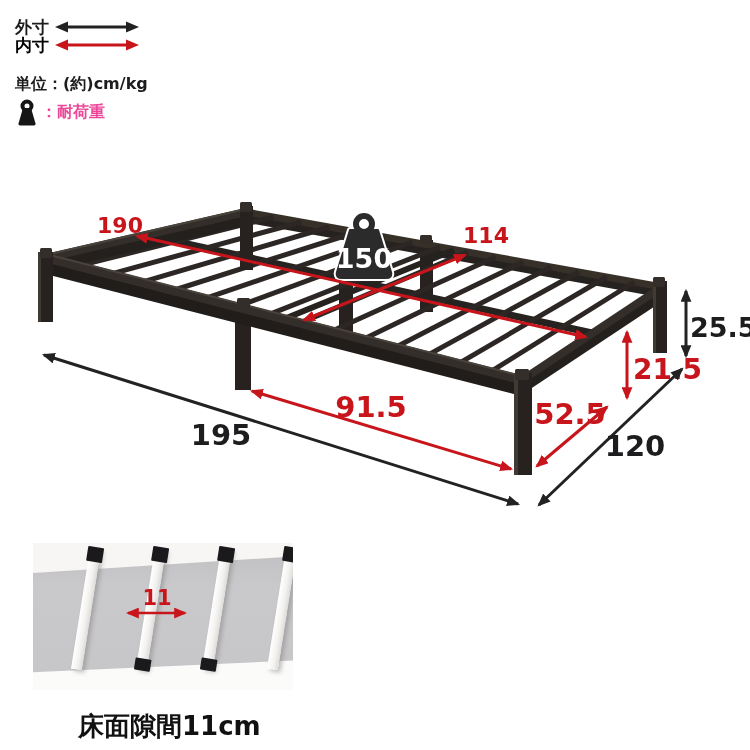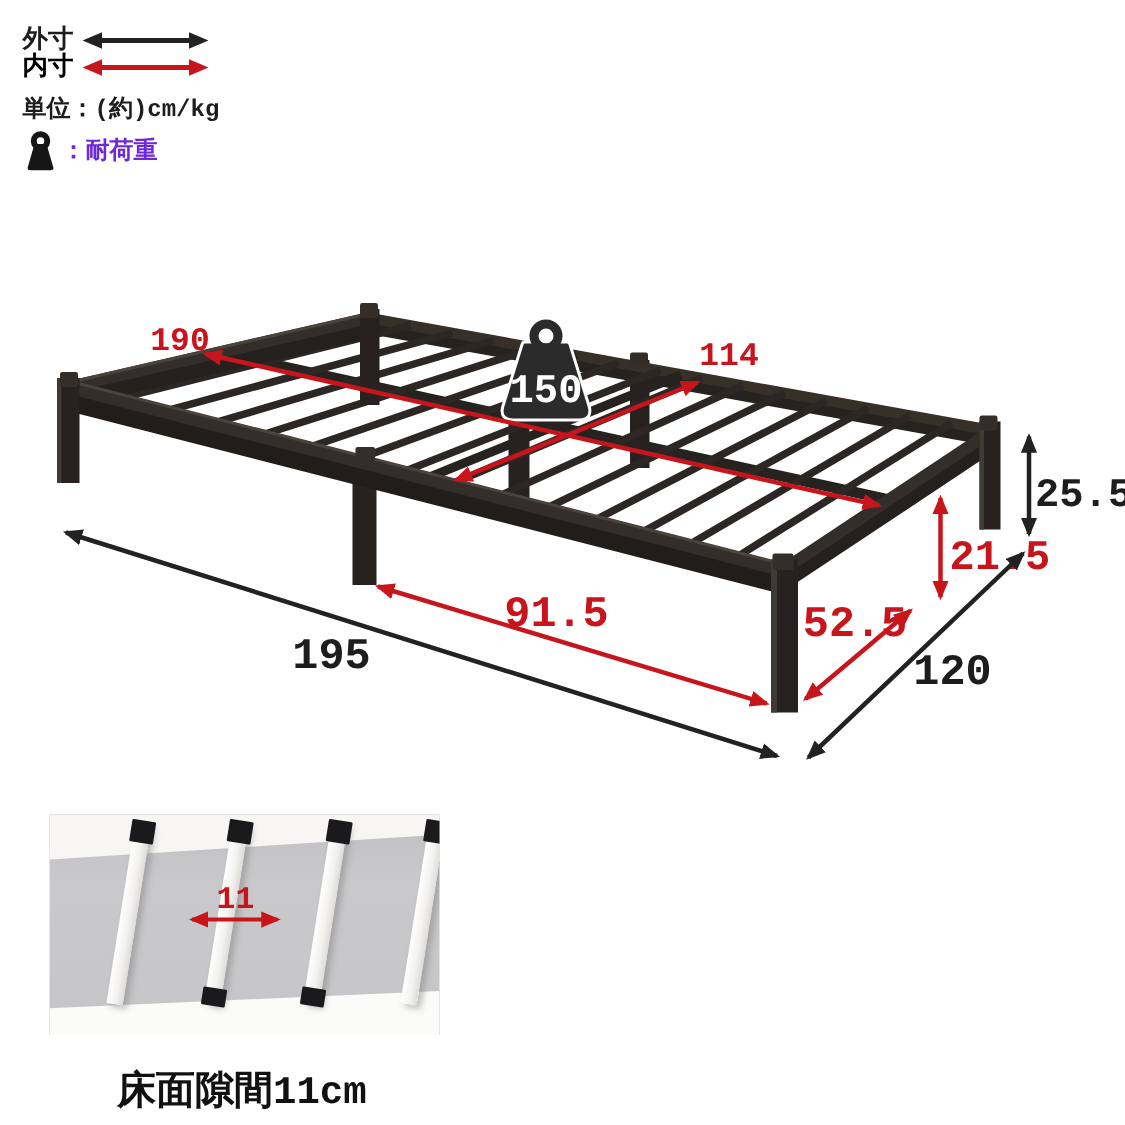--- a/index.html
+++ b/index.html
@@ -1,32 +1,32 @@
 <!DOCTYPE html>
 <html><head>
 <meta charset="utf-8">
 <style>
   html,body{margin:0;padding:0;}
   body{
     width:750px;height:750px;background:#ffffff;
     font-family:"DejaVu Sans","Liberation Sans",sans-serif;
     position:relative;overflow:hidden;
   }
-  #stage{position:absolute;inset:0;width:720px;height:750px;font-family:Liberation Mono, monospace;}
+  #stage{position:absolute;inset:0;width:720px;height:750px;}
 
   
   .legend{position:absolute;left:15px;top:18px;z-index:2;}
   .legend-row{display:flex;align-items:center;height:18px;}
-  .legend-row.units{margin-top:8px;height:20px;}
+  .legend-row.units{margin-top:20px;height:20px;}
   .legend-row.load{margin-top:4px;height:28px;}
   .legend-label{font-size:17px;font-weight:bold;color:#1d1d1f;line-height:1;}
   .legend-label.red{color:#000000;}
   .legend-arrow{margin-left:6px;display:block;}
   .unit-text{font-size:16px;font-weight:bold;color:#1d1d1f;}
-  .load-text{font-size:16px;font-weight:bold;color:#6d28d9;margin-left:2px;text-align:center;}
+  .load-text{font-size:16px;font-weight:bold;color:#ec4899;margin-left:2px;text-align:center;}
 
   
   .photo-panel{
     position:absolute;left:33px;top:543px;width:260px;height:147px;
     background:linear-gradient(180deg,#bfbfc1 0%,#c9c9cb 30%,#c6c6c8 100%);
     overflow:hidden;z-index:1;
   }
   .band-top{
     position:absolute;left:0;top:0;width:260px;height:32px;background:#f7f6f4;
     clip-path:polygon(0 0,100% 0,100% 42%,0 94%);

